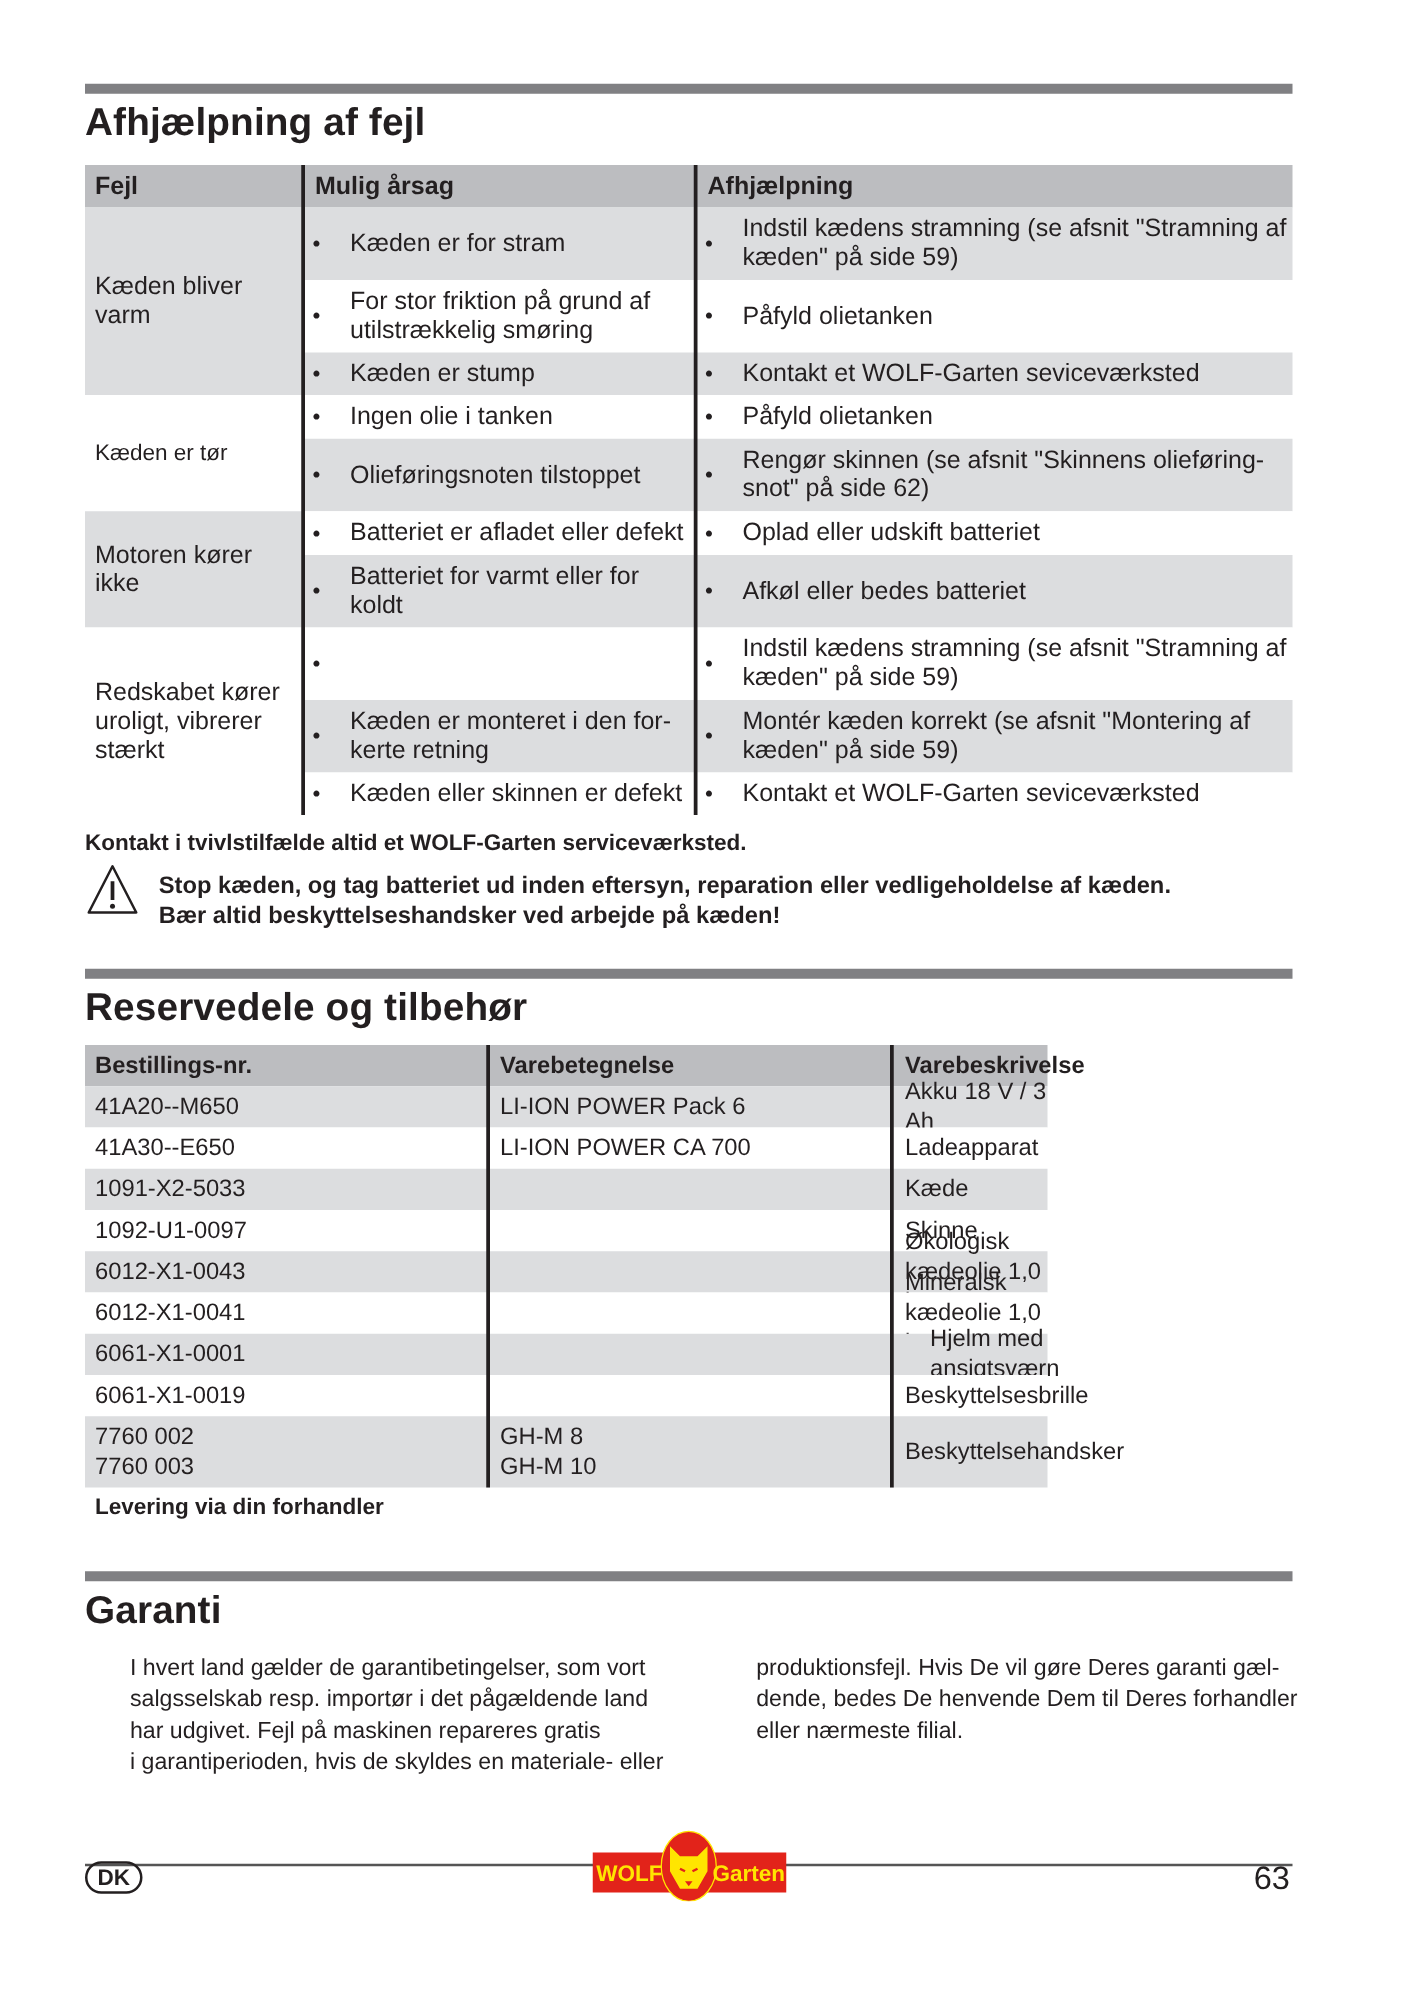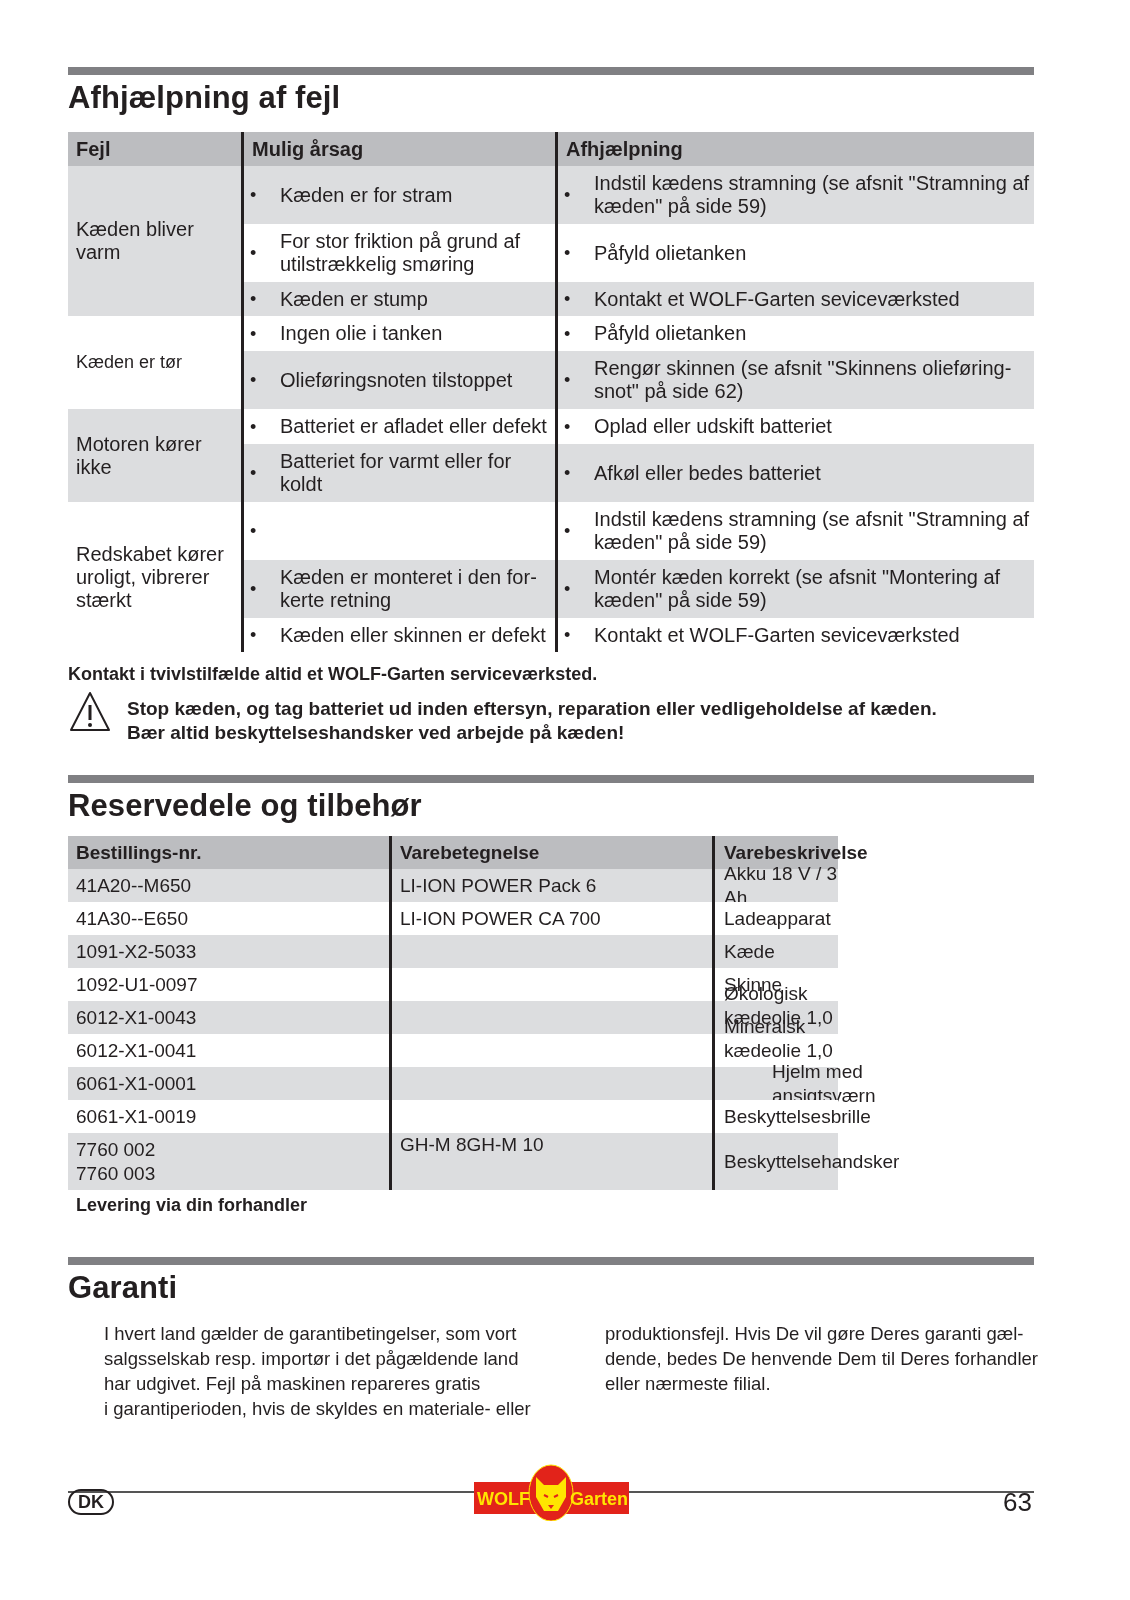--- a/index.html
+++ b/index.html
@@ -227,33 +227,33 @@
       <div class="pt-cell" style="left:648px;">Økologisk kædeolie 1,0 l</div>
     </div>
     <div class="pt-row white" style="top:1034px; height:33px;">
       <div class="pt-cell" style="left:0;">6012-X1-0041</div>
       <div class="pt-cell" style="left:324px;"></div>
       <div class="pt-cell" style="left:648px;">Mineralsk kædeolie 1,0 l</div>
     </div>
     <div class="pt-row gray" style="top:1067px; height:33px;">
       <div class="pt-cell" style="left:0;">6061-X1-0001</div>
       <div class="pt-cell" style="left:324px;"></div>
-      <div class="pt-cell" style="left:680px;padding-left:24px;">Hjelm med ansigtsværn</div>
+      <div class="pt-cell" style="left:652px;padding-left:24px;">Hjelm med ansigtsværn</div>
     </div>
     <div class="pt-row white" style="top:1100px; height:33px;">
       <div class="pt-cell" style="left:0;">6061-X1-0019</div>
       <div class="pt-cell" style="left:324px;"></div>
       <div class="pt-cell" style="left:648px;">Beskyttelsesbrille</div>
     </div>
     <div class="pt-row gray" style="top:1133px; height:57px;">
       <div class="pt-cell" style="left:0; flex-direction:column; align-items:flex-start; justify-content:center;">
         <span>7760 002</span>
         <span>7760 003</span>
       </div>
-      <div class="pt-cell" style="left:324px; flex-direction:row; align-items:flex-start; justify-content:center;">
+      <div class="pt-cell" style="left:324px; flex-direction:column; align-items:flex-start; justify-content:center;">
         <span>GH-M 8</span>
         <span>GH-M 10</span>
       </div>
       <div class="pt-cell" style="left:648px;">Beskyttelsehandsker</div>
     </div>
 
     <div class="vline" style="left:389px; top:836px; height:354px;"></div>
     <div class="vline" style="left:712px; top:836px; height:354px;"></div>
   </div>
 

